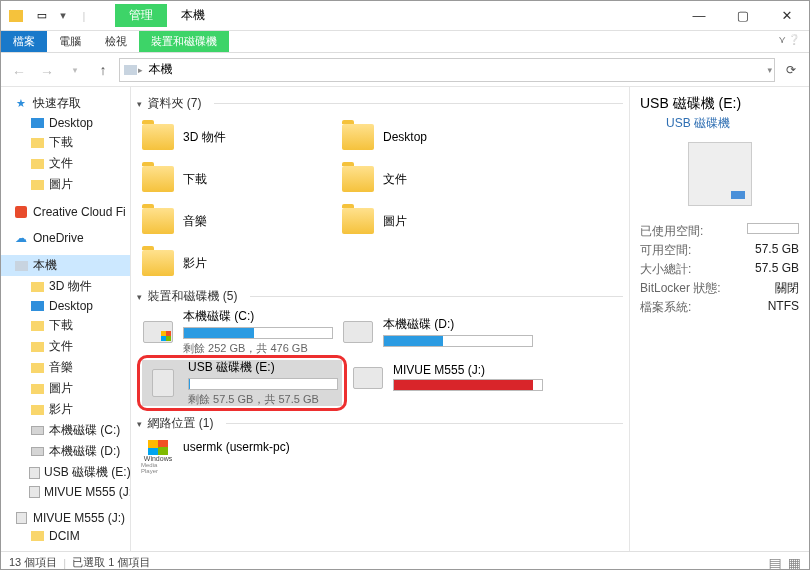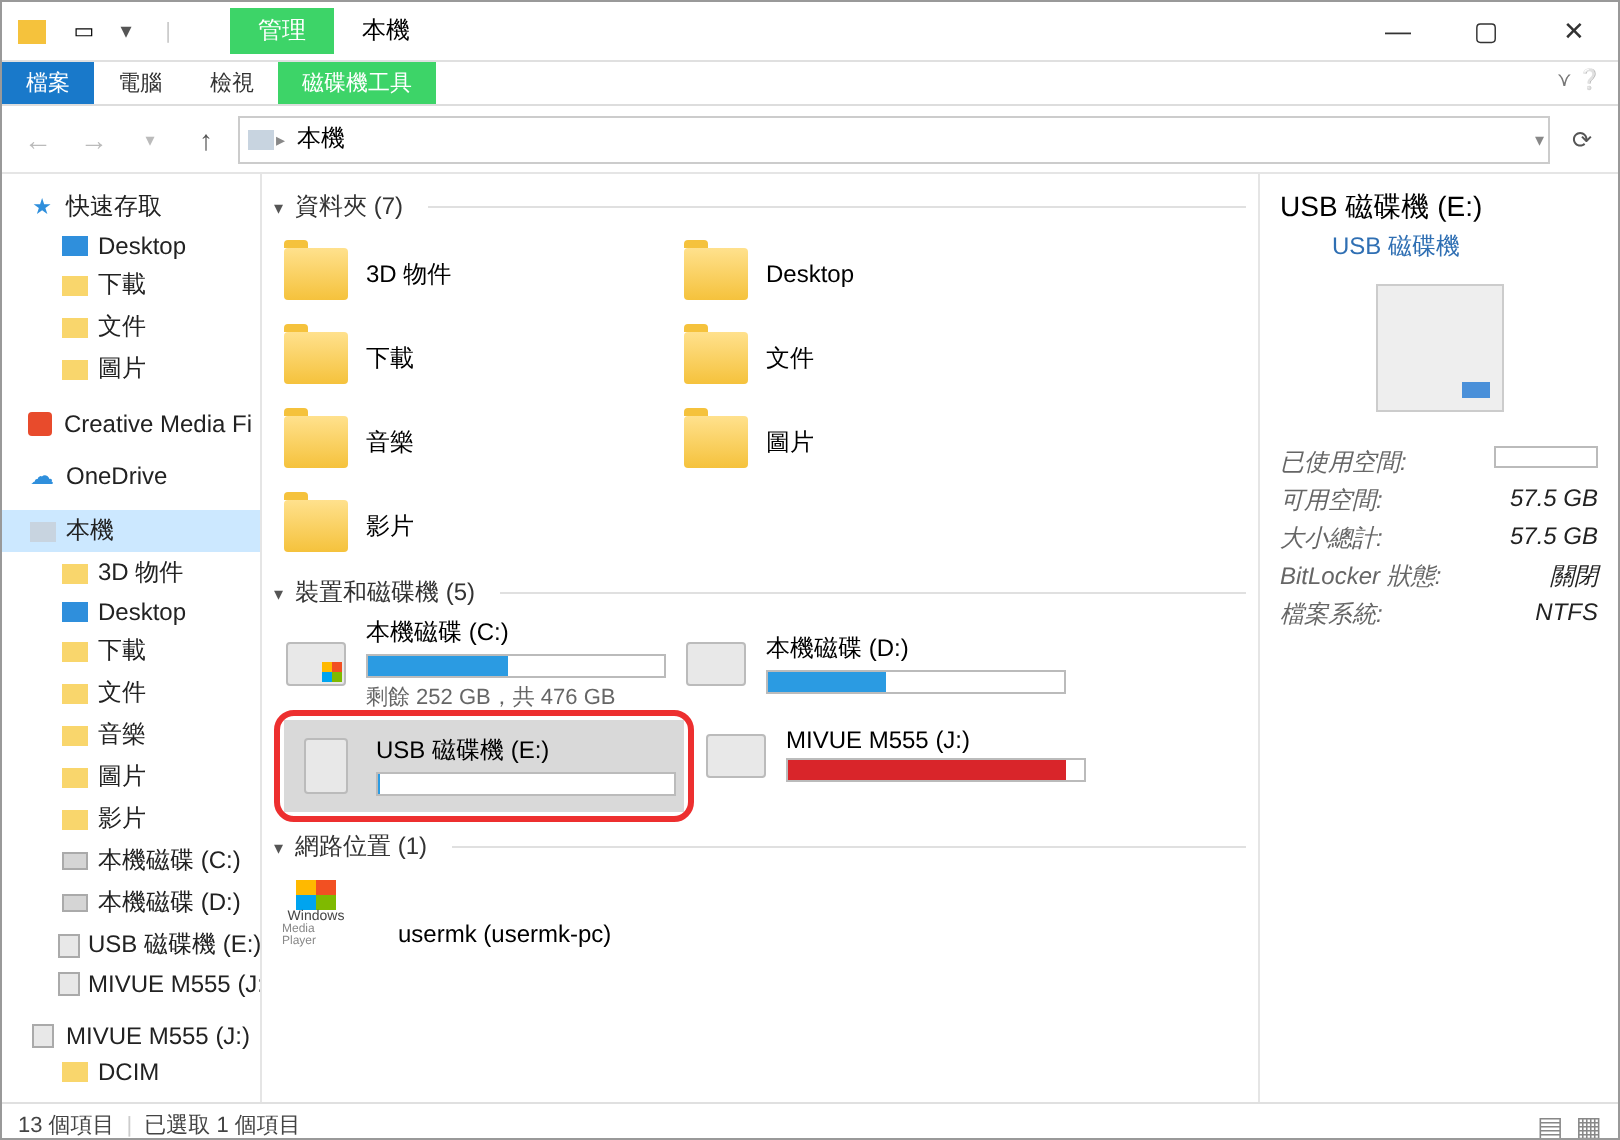--- a/index.html
+++ b/index.html
@@ -73,30 +73,30 @@
 .drive-info { flex: 1; }
 .drive-name { font-size: 12px; }
 .drive-bar { width: 150px; height: 12px; border: 1px solid #bbb; margin: 2px 0; background: #fff; position: relative; }
 .drive-fill { height: 100%; background: #2b9be2; }
 .drive-fill.red { background: #d9252a; }
 .drive-sub { font-size: 11px; color: #666; }
 
 .highlight-box { border: 3px solid #ed2f2f; border-radius: 10px; padding: 2px; }
 .highlight-box .drive-tile { background: #d9d9d9; }
 
-.netloc { display: flex; align-items: flex-end; gap: 24px; padding: 4px; }
+.netloc { display: flex; align-items: flex-start; gap: 8px; padding: 4px; }
 .wmp-icon { width: 34px; height: 34px; display: flex; flex-direction: column; align-items: center; justify-content: center; }
 
 
 .details { width: 180px; border-left: 1px solid #e5e5e5; padding: 8px 10px; font-size: 12px; }
 .details h3 { font-size: 14px; font-weight: normal; margin-bottom: 2px; }
 .details .sub { color: #2f6fb3; margin-bottom: 10px; margin-left: 26px; }
 .details .big-icon { width: 64px; height: 64px; margin: 10px auto 16px; background: #eee; border: 1px solid #ccc; display: flex; align-items: center; justify-content: center; position: relative; }
 .details .big-icon::after { content: ""; position: absolute; right: 6px; bottom: 6px; width: 14px; height: 8px; background: #4a90d9; }
-.details .kv { display: flex; justify-content: space-between; padding: 1px 0; font-style: italic; }
+.details .kv { display: flex; justify-content: space-between; padding: 1px 0; }
 .details .kv .k { color: #666; }
 .details .kv .v { color: #222; }
 .details .bar-small { width: 52px; height: 11px; border: 1px solid #bbb; }
 .details .note { font-size: 11px; color: #555; margin-top: 14px; }
 
 
 .status { height: 22px; border-top: 1px solid #e0e0e0; display: flex; align-items: center; padding: 0 8px; font-size: 11px; color: #444; }
 .status .right { margin-left: auto; display: flex; gap: 6px; color: #888; font-size: 14px; }
 </style>
 </head>
@@ -119,21 +119,21 @@
     <div>—</div>
     <div>▢</div>
     <div>✕</div>
   </div>
 </div>
 
 <div class="ribbon">
   <div class="ribbon-tab file">檔案</div>
   <div class="ribbon-tab">電腦</div>
   <div class="ribbon-tab">檢視</div>
-  <div class="ribbon-tab ctx">磁碟機工具</div>
+  <div class="ribbon-tab ctx">裝置和磁碟機</div>
   <div class="ribbon-expand">⋎ ❔</div>
 </div>
 
 <div class="navbar">
   <div class="nav-btn disabled">←</div>
   <div class="nav-btn disabled">→</div>
   <div class="nav-btn disabled" style="font-size:9px;">▾</div>
   <div class="nav-btn">↑</div>
   <div class="address">
     <span class="ni-icon">
@@ -178,21 +178,21 @@
             <span class="folder-y"></span>
           </span>
           <span>圖片</span>
         </div>
     </div>
     <div class="nav-group">
       <div class="nav-item">
           <span class="ni-icon">
             <span class="ccf"></span>
           </span>
-          <span>Creative Media Fi</span>
+          <span>Creative Cloud Fi</span>
         </div>
     </div>
     <div class="nav-group">
       <div class="nav-item">
           <span class="ni-icon cloud">☁</span>
           <span>OneDrive</span>
         </div>
     </div>
     <div class="nav-group">
       <div class="nav-item sel">
@@ -368,20 +368,21 @@
       <div class="highlight-box">
         <div class="drive-tile">
           <div class="drive-icon">
               <div class="drive-box" style="height:28px;width:22px;"></div>
             </div>
           <div class="drive-info">
               <div class="drive-name">USB 磁碟機 (E:)</div>
               <div class="drive-bar">
                 <div class="drive-fill" style="width:1%"></div>
               </div>
+              <div class="drive-sub">剩餘 57.5 GB，共 57.5 GB</div>
             </div>
         </div>
       </div>
       <div class="drive-tile">
         <div class="drive-icon">
             <div class="drive-box"></div>
           </div>
         <div class="drive-info">
             <div class="drive-name">MIVUE M555 (J:)</div>
             <div class="drive-bar">

